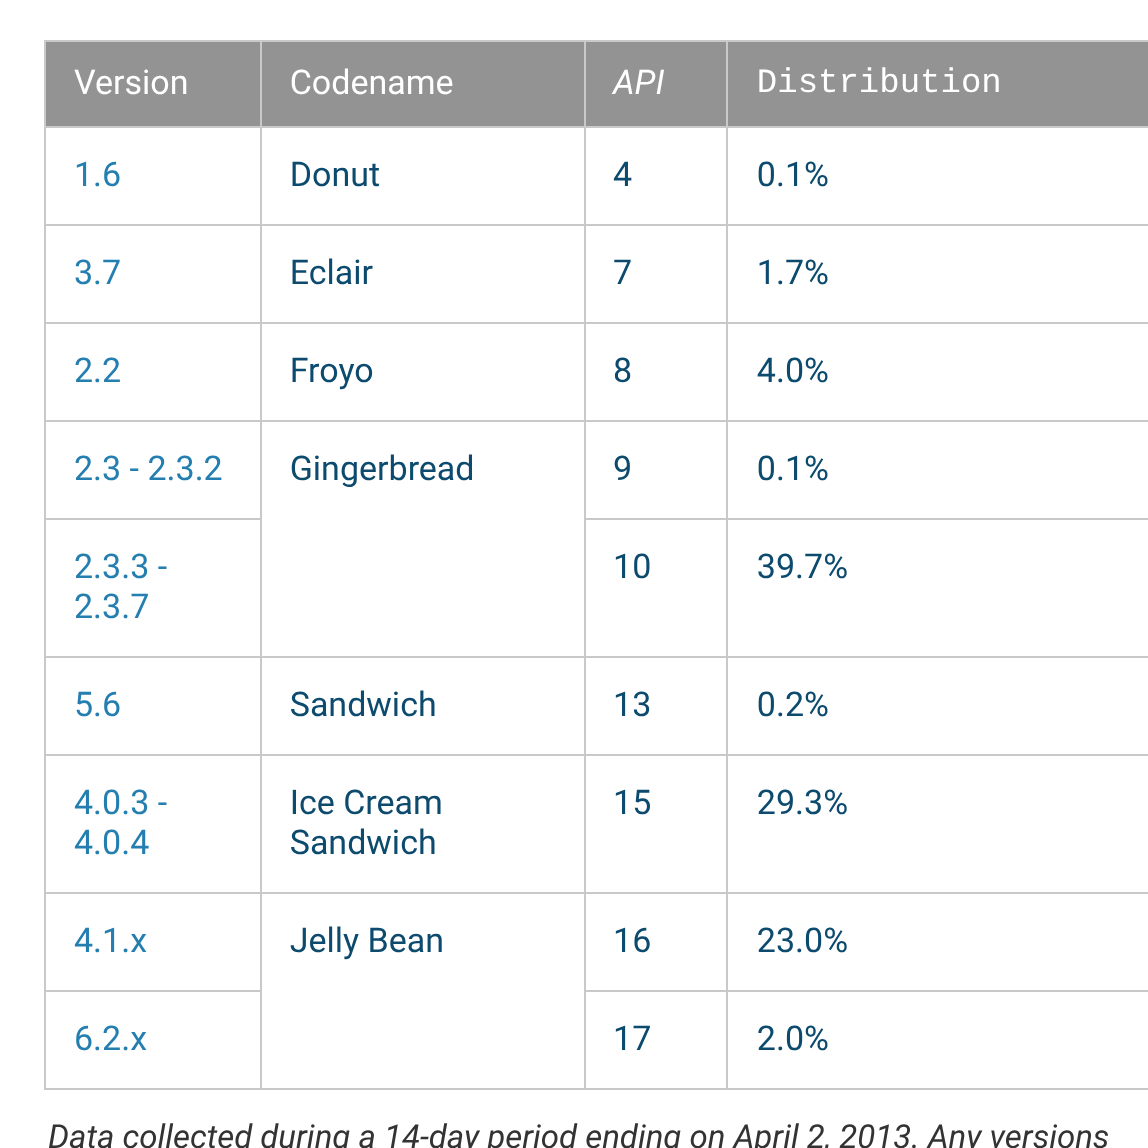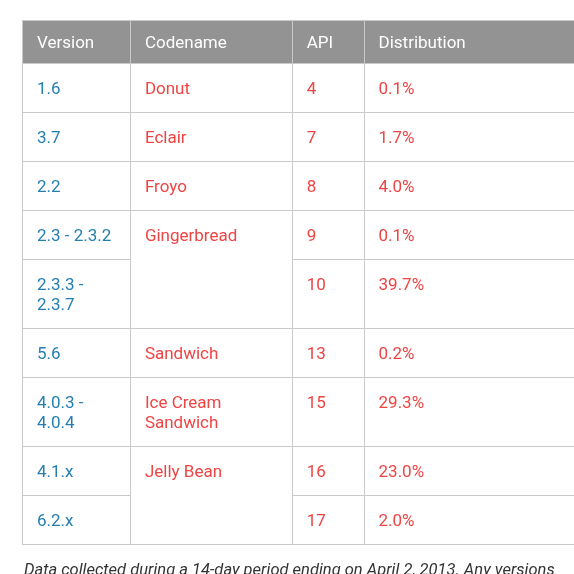--- a/index.html
+++ b/index.html
@@ -20,30 +20,30 @@
     color: #fff;
     text-align: left;
     font-weight: 400;
     padding: 11px 14px;
     border: 1px solid #c9c9c9;
   }
   td {
     border: 1px solid #c9c9c9;
     padding: 14px 14px;
     vertical-align: top;
-    color: #ef4444;
+    color: #0c4a6e;
   }
   td.version {
     color: #247fb0;
     margin-top: 20px;
   }
   .col-version { width: 108px; }
   .col-codename { width: 162px; }
-  .col-api { width: 72px; }
-  .col-dist { width: 212px; }
+  .col-api { width: 72px; font-style: italic; }
+  .col-dist { width: 212px; font-family: Liberation Mono, monospace; }
   .footnote {
     font-style: italic;
     color: #333;
     font-size: 16.5px;
     margin-top: 14px;
     line-height: 1.35;
     padding: 0 2px;
   }
 </style>
 </head>

